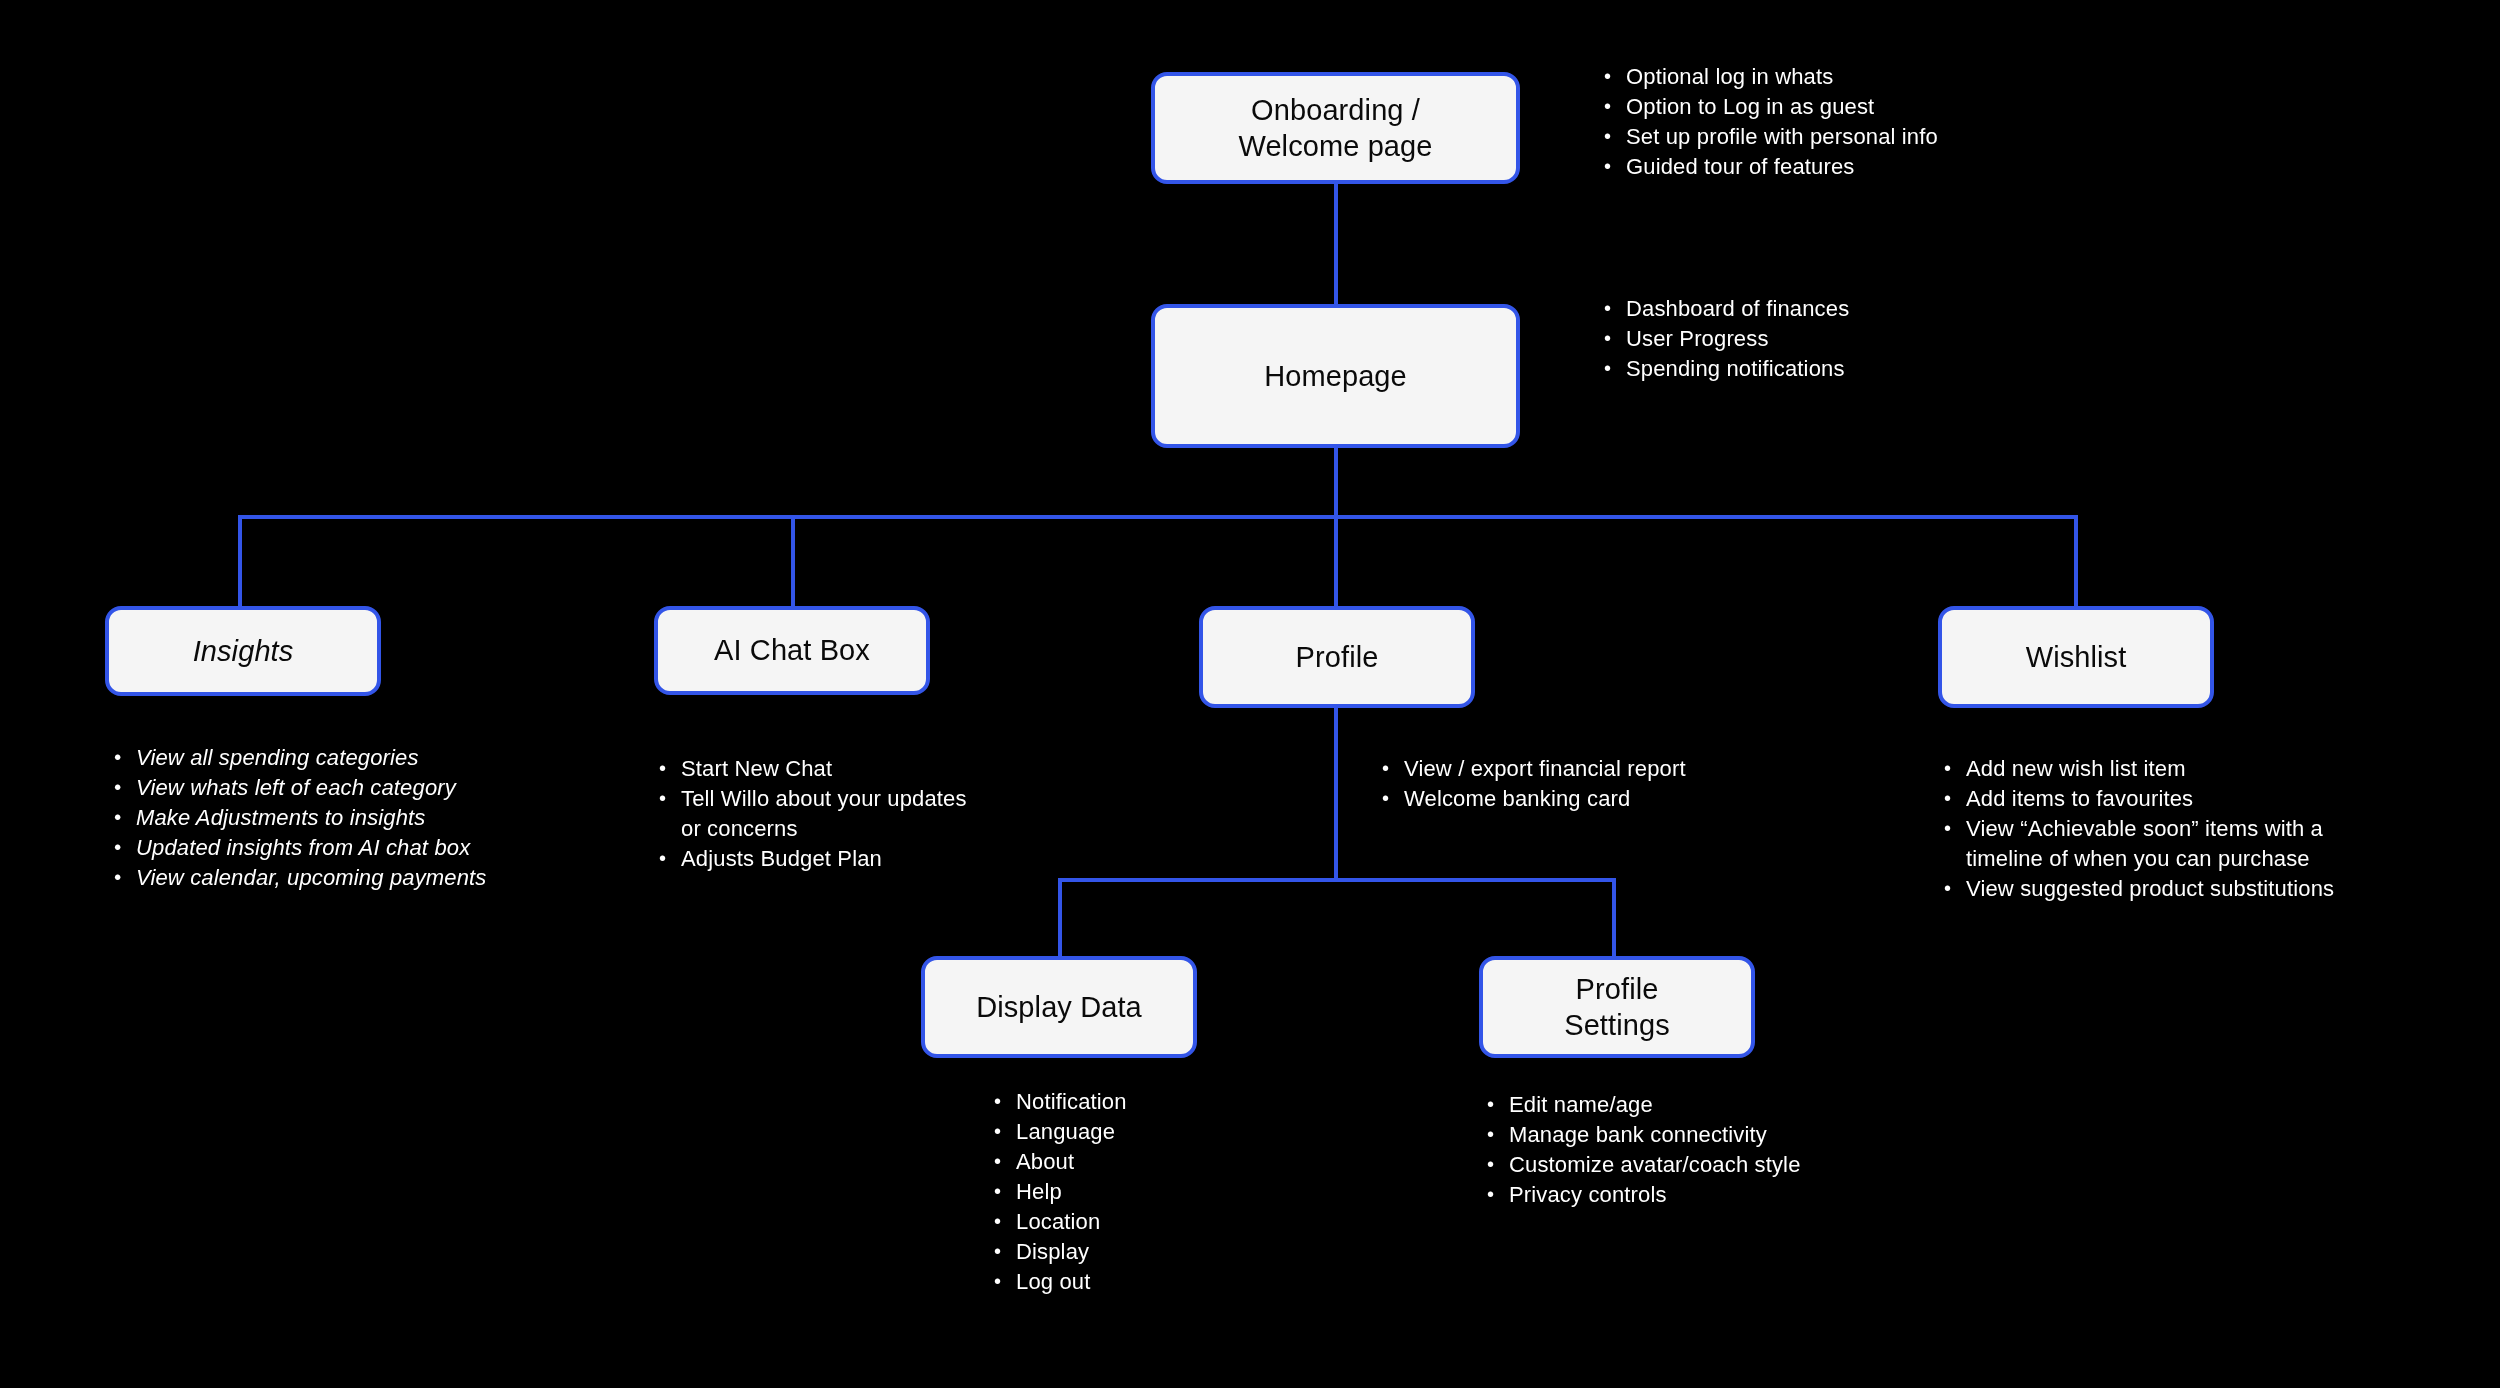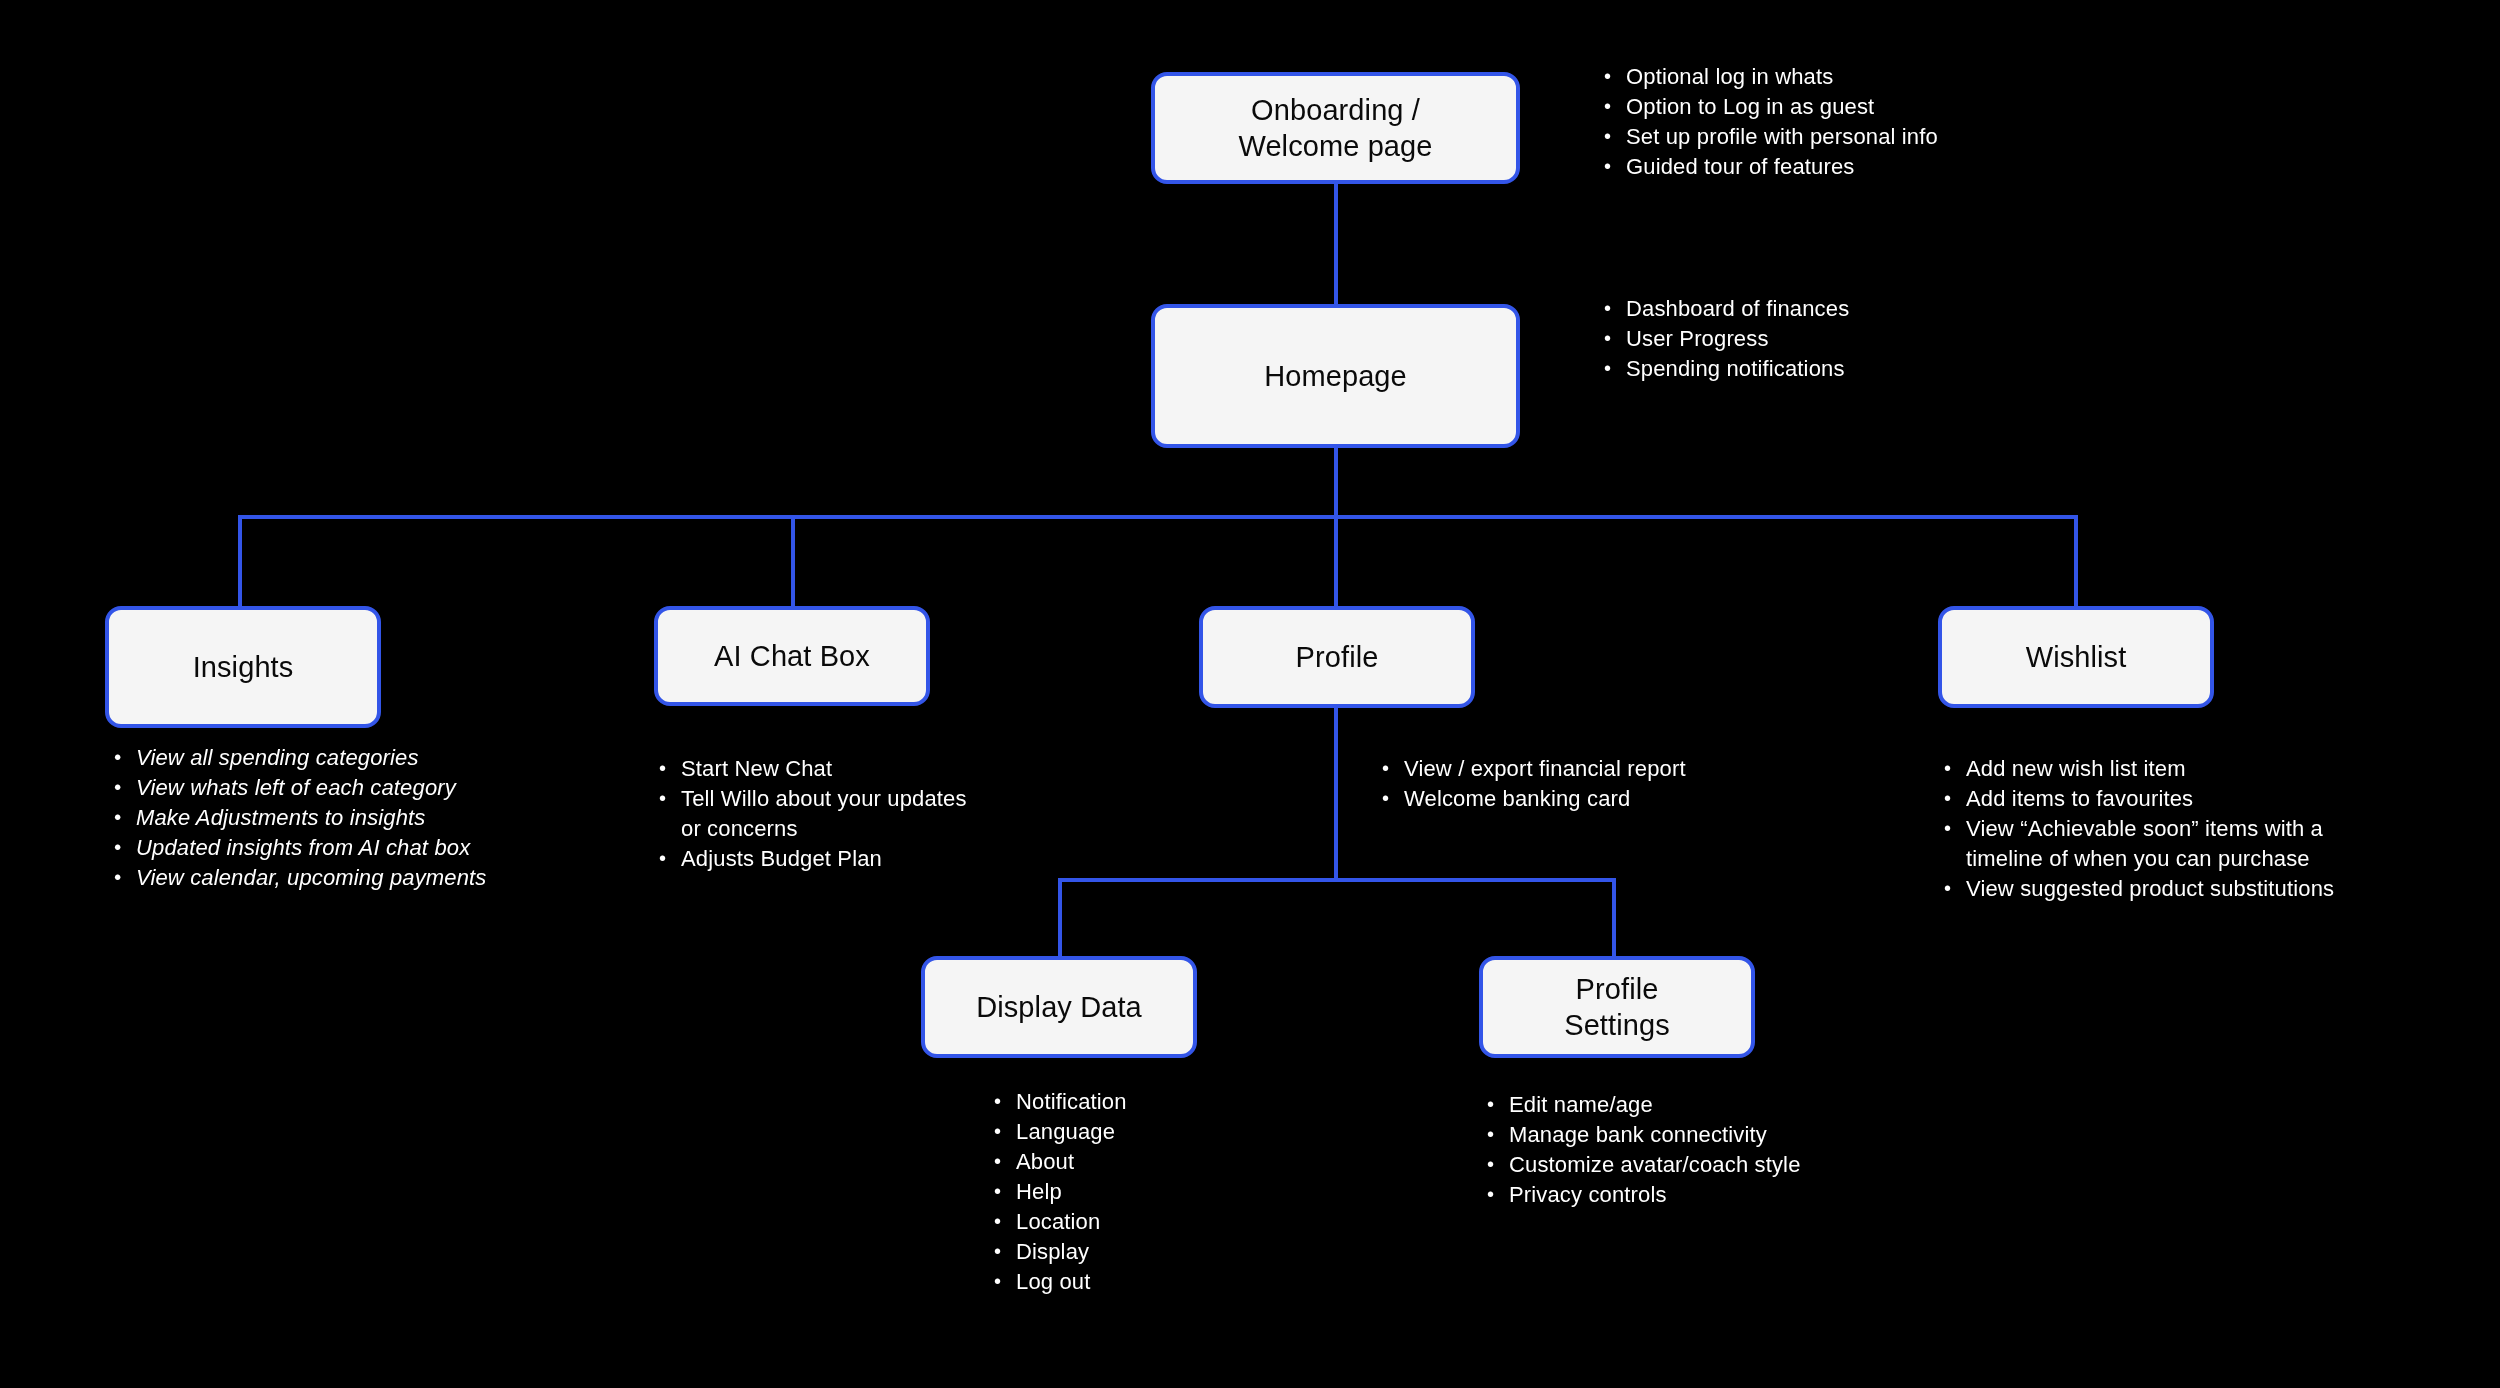--- a/index.html
+++ b/index.html
@@ -96,23 +96,23 @@
   <div class="edge edge-h" style="left:1058px; top:878px; width:558px;"></div>
 
   <div class="edge edge-v" style="left:1058px; top:878px; height:78px;"></div>
   <div class="edge edge-v" style="left:1612px; top:878px; height:78px;"></div>
 
   <div class="node" style="left:1151px; top:72px; width:369px; height:112px;">Onboarding /
 Welcome page</div>
 
   <div class="node" style="left:1151px; top:304px; width:369px; height:144px;">Homepage</div>
 
-  <div class="node" style="left:105px; top:606px; width:276px; height:122px;">Insights</div>
+  <div class="node" style="left:105px; top:606px; width:276px; height:90px;font-style:italic;">Insights</div>
 
-  <div class="node" style="left:654px; top:606px; width:276px; height:100px;">AI Chat Box</div>
+  <div class="node" style="left:654px; top:606px; width:276px; height:89px;">AI Chat Box</div>
 
   <div class="node" style="left:1199px; top:606px; width:276px; height:102px;">Profile</div>
 
   <div class="node" style="left:1938px; top:606px; width:276px; height:102px;">Wishlist</div>
 
   <div class="node" style="left:921px; top:956px; width:276px; height:102px;">Display Data</div>
 
   <div class="node" style="left:1479px; top:956px; width:276px; height:102px;">Profile
 Settings</div>
 

